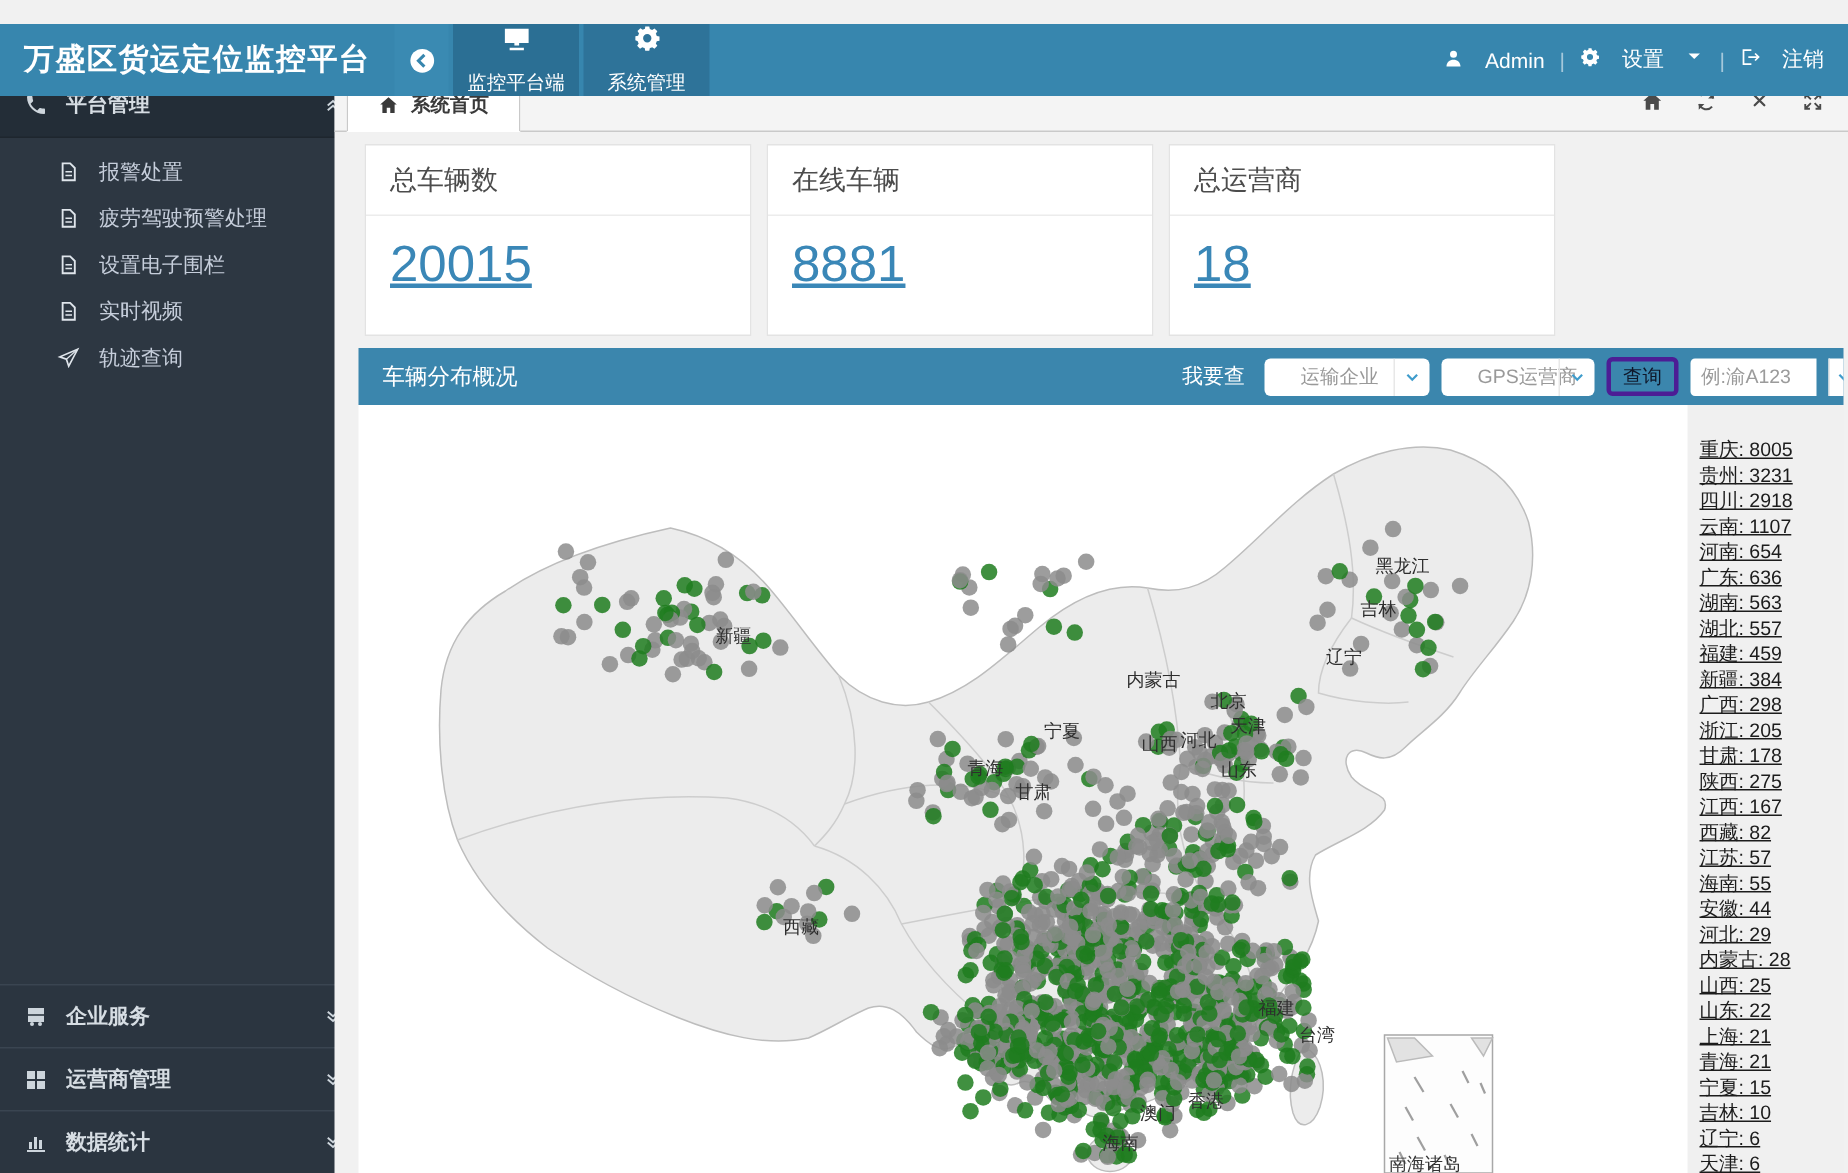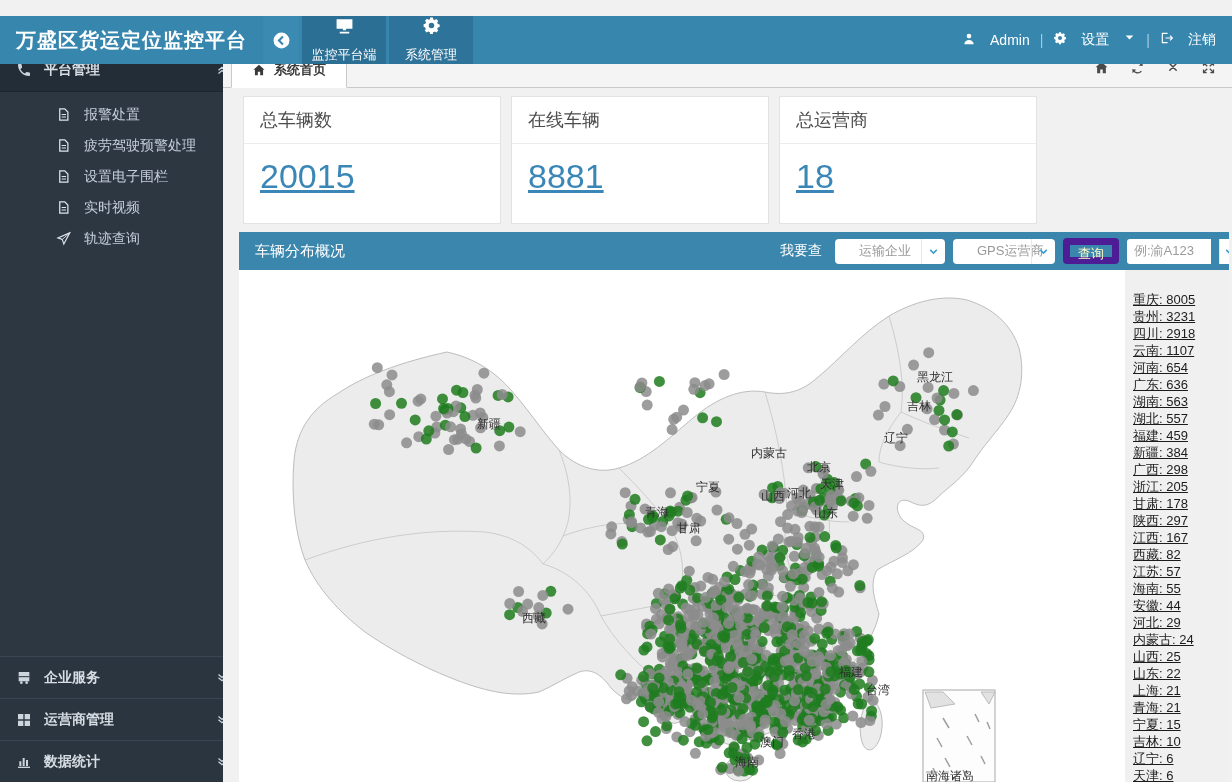--- a/index.html
+++ b/index.html
@@ -22,21 +22,21 @@
 .huser .grp{display:flex;align-items:flex-start;gap:14px;cursor:pointer}
 .hdiv{opacity:.55;margin:0 10px}
 
 
 .sidebar{position:absolute;top:48px;left:0;bottom:0;width:258px;background:#2d3742;display:flex;flex-direction:column;border-right:1px solid #20272e}
 .sb-section{height:44px;display:flex;align-items:center;padding:0 16px;background:#232d37;border-bottom:1px solid #1e262e;color:#d6dde3;font-size:14px;font-weight:bold;cursor:pointer;flex:0 0 auto}
 .sb-section .icn{color:#cdd5dc;margin-right:12px}
 .sb-label{flex:1}
 .sb-chev{color:#8d99a5}
 .sb-bottom{background:#2b3540;border-top:1px solid #3a4551;border-bottom:none;height:42px;font-weight:bold}
-.sb-item{height:31px;display:flex;align-items:center;padding-left:56px;color:#c6cedb;font-size:14px;cursor:pointer;flex:0 0 auto}
+.sb-item{height:31px;display:flex;align-items:center;padding-left:38px;color:#c6cedb;font-size:14px;cursor:pointer;flex:0 0 auto}
 .sb-item .icn{color:#dfe5eb;margin-right:13px}
 .sb-section + .sb-item{margin-top:7px}
 .sb-spacer{flex:1}
 
 
 .content{position:absolute;top:48px;left:223px;right:0;bottom:0;background:#f1f1f1;overflow:hidden}
 .tabbar{height:40px;background:#f4f4f4;border-bottom:1px solid #c9c9c9;display:flex;align-items:flex-end;padding-left:8px}
 .tab{height:39px;background:#fff;border:1px solid #c9c9c9;border-bottom:1px solid #fff;border-top:3px solid #2f86c8;border-radius:3px 3px 0 0;display:flex;align-items:center;gap:8px;padding:0 20px;font-size:13px;font-weight:bold;color:#3a3a3a;margin-bottom:-1px;cursor:pointer}
 .tab .icn{color:#3a3a3a}
 .tab-actions{margin-left:auto;align-self:center;display:flex;gap:21px;padding-right:16px;color:#4a4a4a}
@@ -52,21 +52,21 @@
 .panel{margin:8px 0 0 16px;width:990px;height:650px}
 .panel-header{height:38px;background:#3b86ad;display:flex;align-items:center;color:#fff;padding-left:16px;overflow:hidden}
 .panel-title{font-size:15px}
 .pcontrols{margin-left:auto;display:flex;align-items:center;gap:8px}
 .pc-label{font-size:14px;margin-right:5px}
 .hselect{height:25px;background:#fff;border-radius:4px;display:flex;align-items:center;overflow:hidden;cursor:pointer}
 .hselect .val{padding:0 24px;font-size:13px;color:#999;white-space:nowrap}
 .sel-transport .val{width:86px}
 .sel-gps .val{width:78px}
 .hselect .chev{width:24px;align-self:stretch;display:flex;align-items:center;justify-content:center;color:#3f9ccc;border-left:1px solid #e8e8e8}
-.query-btn{height:26px;background:transparent;border:7px solid #4c1d95;border-radius:4px;color:#fef9c3;font-size:13px;padding:0 8px;cursor:pointer;font-family:Liberation Mono, monospace}
+.query-btn{height:26px;background:transparent;border:3px solid #4c1d95;border-radius:4px;color:#0f172a;font-size:13px;padding:0 8px;cursor:pointer;font-family:Liberation Mono, monospace}
 .plate-input{height:25px;background:#fff;border-radius:3px 0 0 3px;display:flex;align-items:center;padding:0 7px;font-size:13px;color:#9b9b9b;width:84px;white-space:nowrap;overflow:hidden;cursor:text}
 .plate-chev{height:25px;width:20px;background:#fff;border-left:1px solid #e8e8e8;display:flex;align-items:center;justify-content:center;color:#3f9ccc;margin-right:-10px;cursor:pointer}
 .panel-body{height:512px;display:flex;background:#f0f0f0}
 .map-area{flex:0 0 886px;width:886px;height:512px;background:#fff}
 .prov-list{flex:1;padding:21px 4px 0 8px;display:flex;flex-direction:column;overflow:hidden}
 .prov-item{font-size:13px;line-height:17px;color:#1c1c1c;text-decoration:underline;cursor:pointer;white-space:nowrap}
 .map-label{font-size:12px;fill:#2e2e2e}
 .inset-label{font-size:12px;fill:#333}
 </style>
 </head>
@@ -1814,28 +1814,28 @@
           <a class="prov-item">云南: 1107</a>
           <a class="prov-item">河南: 654</a>
           <a class="prov-item">广东: 636</a>
           <a class="prov-item">湖南: 563</a>
           <a class="prov-item">湖北: 557</a>
           <a class="prov-item">福建: 459</a>
           <a class="prov-item">新疆: 384</a>
           <a class="prov-item">广西: 298</a>
           <a class="prov-item">浙江: 205</a>
           <a class="prov-item">甘肃: 178</a>
-          <a class="prov-item">陕西: 297</a>
+          <a class="prov-item">陕西: 275</a>
           <a class="prov-item">江西: 167</a>
           <a class="prov-item">西藏: 82</a>
           <a class="prov-item">江苏: 57</a>
           <a class="prov-item">海南: 55</a>
           <a class="prov-item">安徽: 44</a>
           <a class="prov-item">河北: 29</a>
-          <a class="prov-item">内蒙古: 24</a>
+          <a class="prov-item">内蒙古: 28</a>
           <a class="prov-item">山西: 25</a>
           <a class="prov-item">山东: 22</a>
           <a class="prov-item">上海: 21</a>
           <a class="prov-item">青海: 21</a>
           <a class="prov-item">宁夏: 15</a>
           <a class="prov-item">吉林: 10</a>
           <a class="prov-item">辽宁: 6</a>
           <a class="prov-item">天津: 6</a>
         </div>
     </div>

